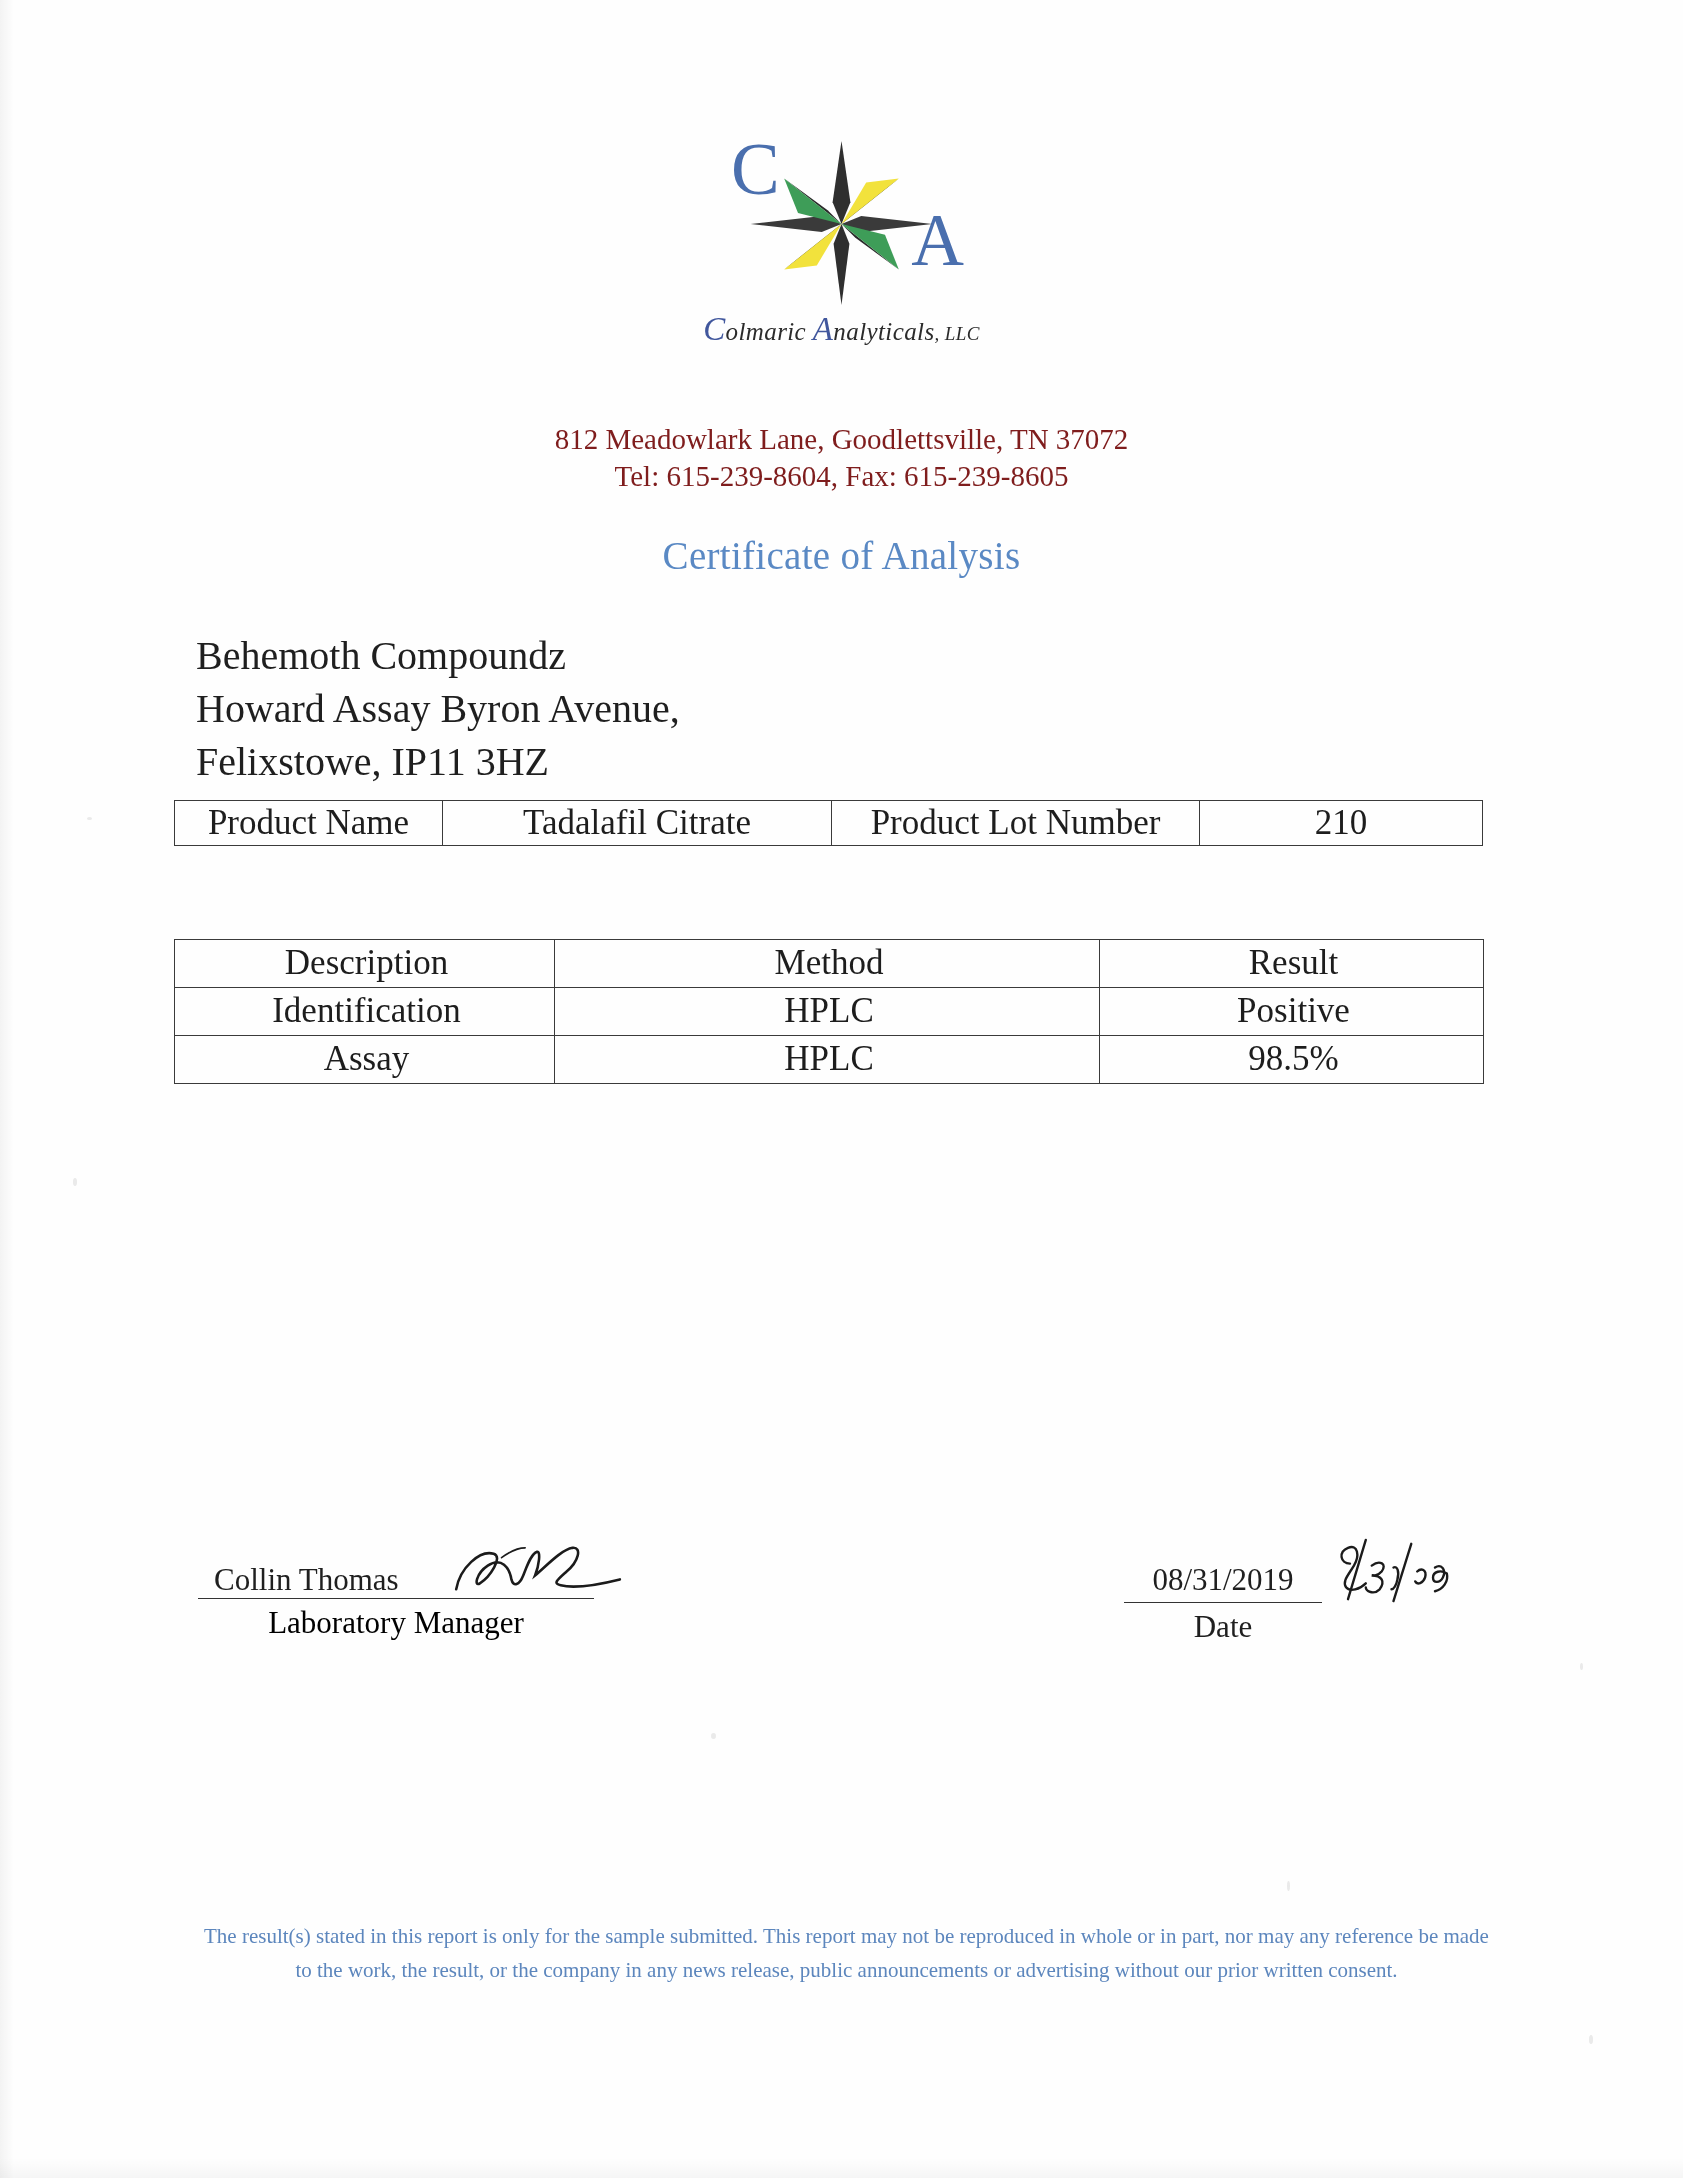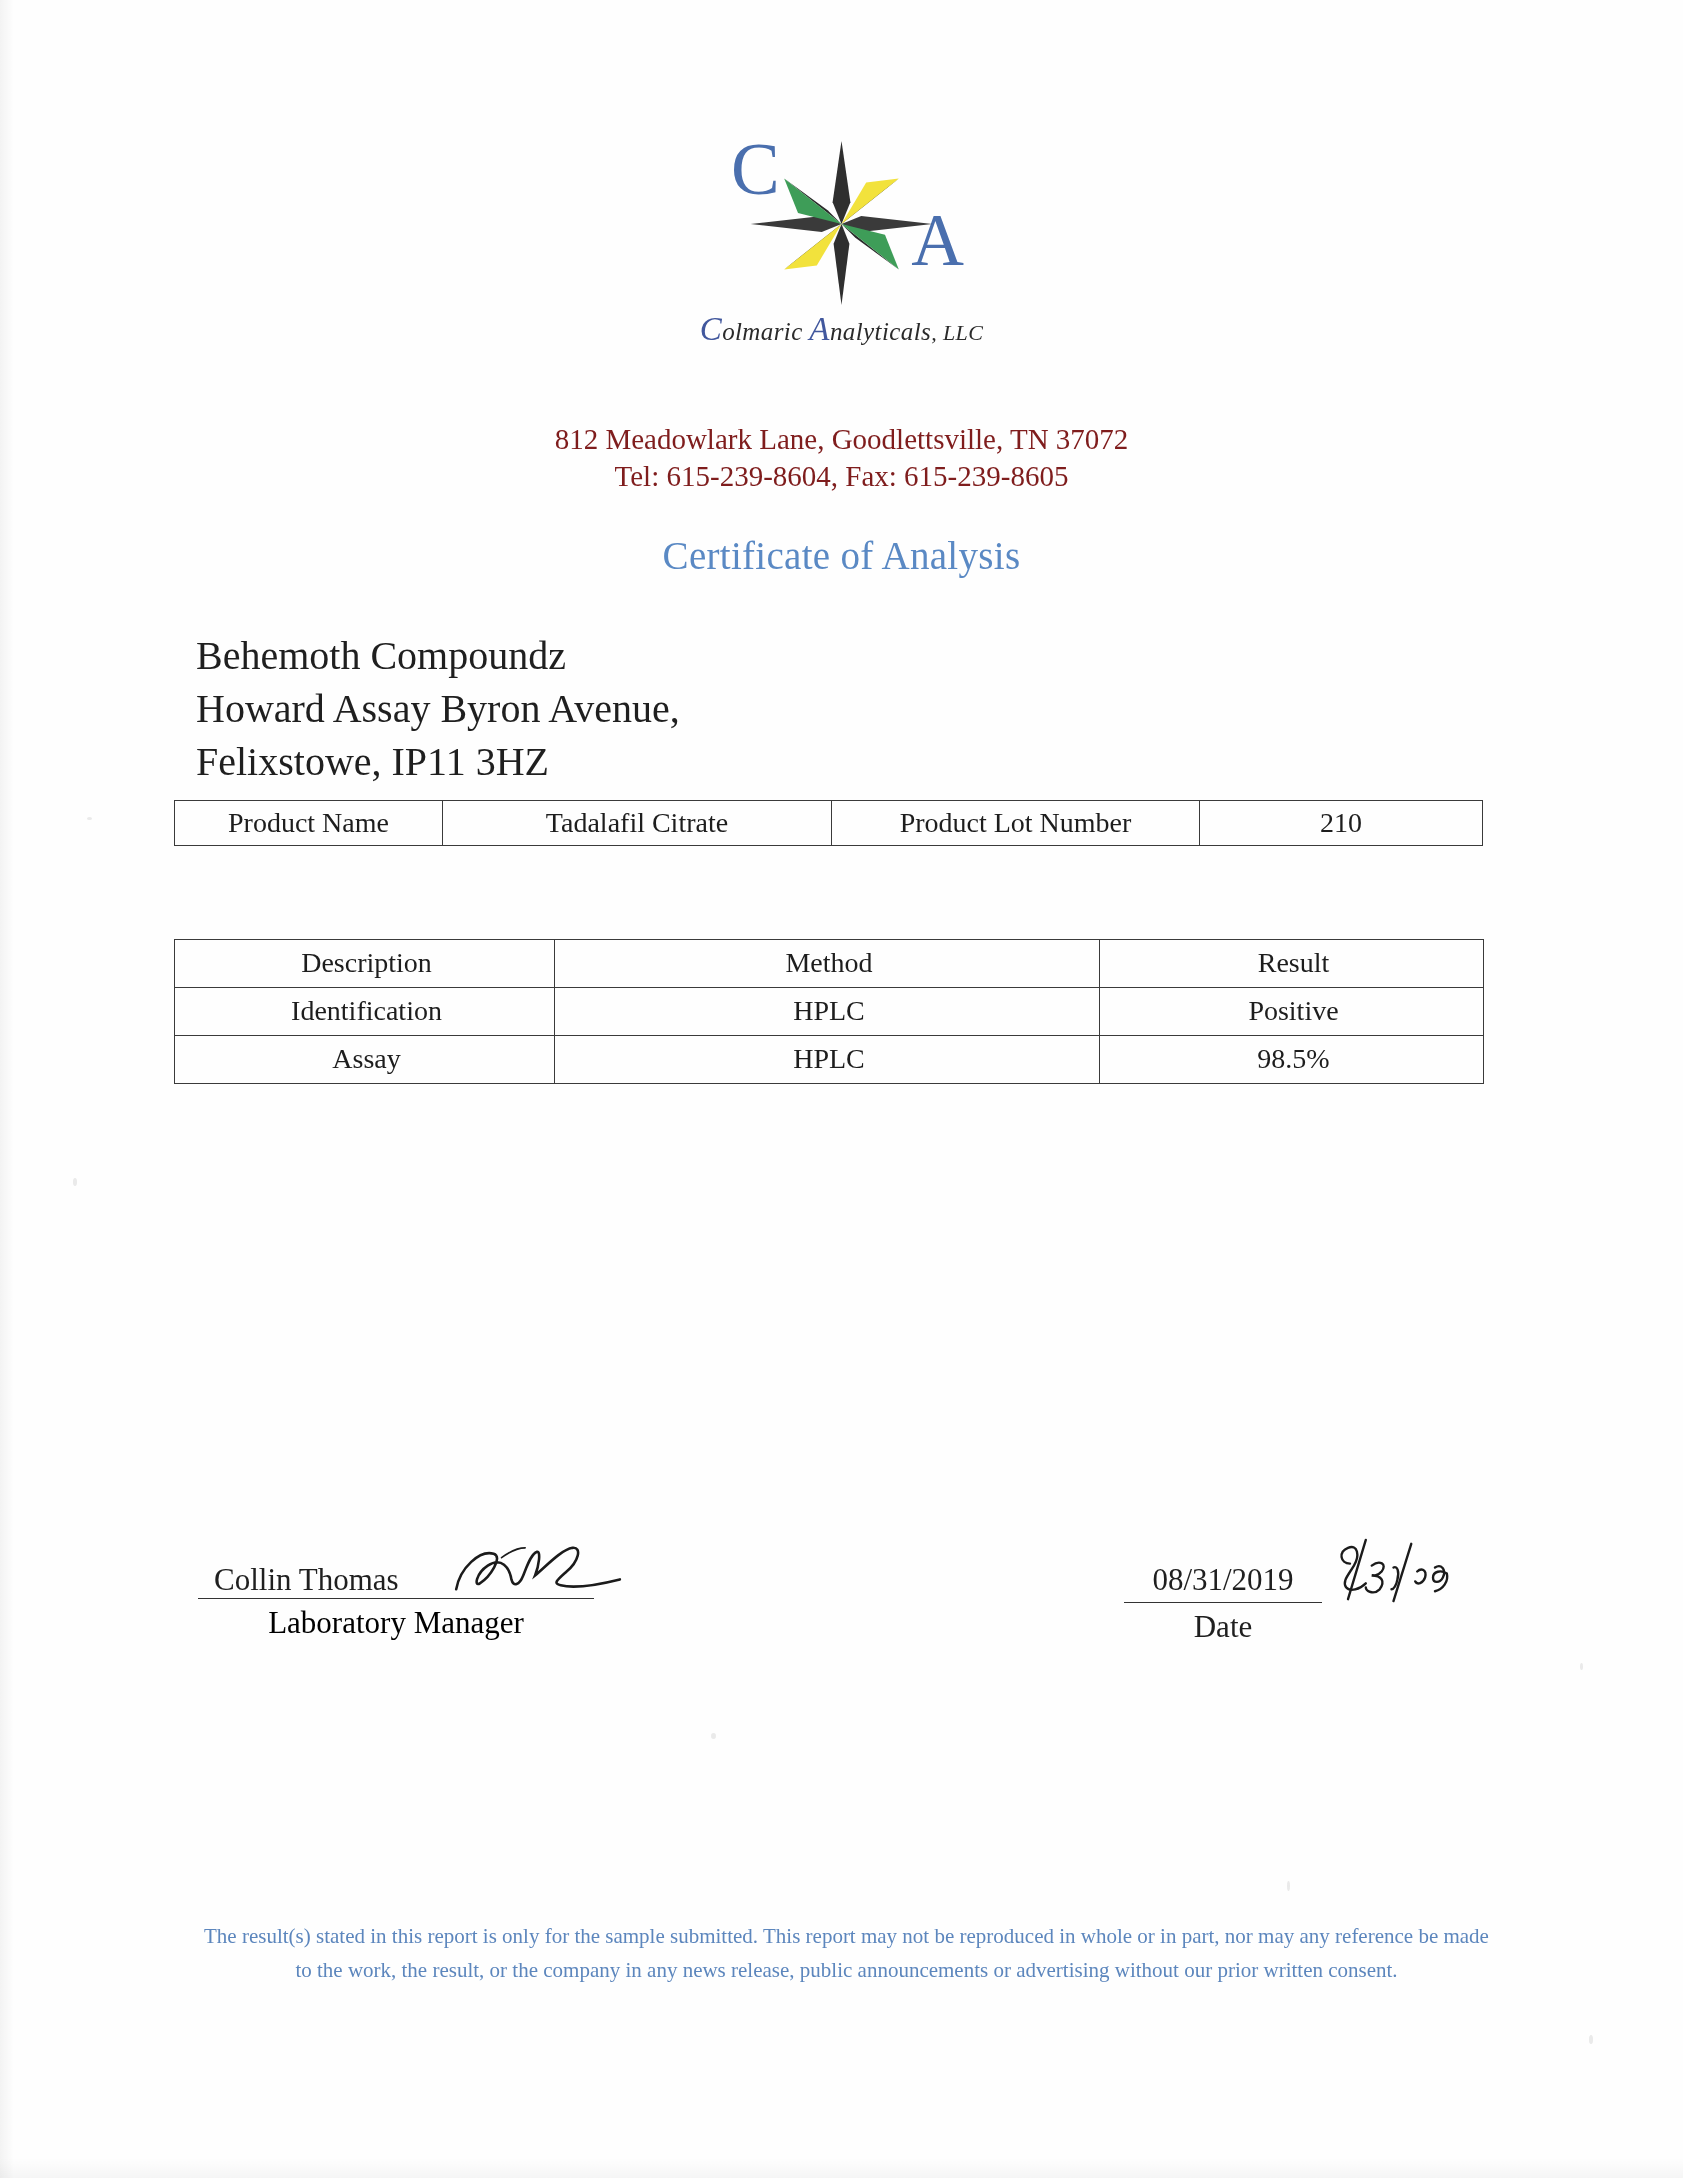--- a/index.html
+++ b/index.html
@@ -73,21 +73,21 @@
     font-style: italic;
     font-size: 25px;
     letter-spacing: 0.4px;
     color: #2b2b2b;
   }
   .company-name .cap {
     color: #41579d;
     font-size: 33px;
   }
   .company-name .small {
-    font-size: 22px;
+    font-size: 19px;
   }
 
   .addr {
     position: absolute;
     left: 0; right: 0;
     top: 421px;
     text-align: center;
     font-size: 29px;
     line-height: 1.28;
     color: #7f1d1d;
@@ -111,21 +111,21 @@
     font-size: 40px;
     line-height: 1.33;
     color: #1f1f1f;
   }
 
   
   .tbl {
     position: absolute;
     border-collapse: collapse;
     table-layout: fixed;
-    font-size: 28px;
+    font-size: 35px;
     color: #1d1d1d;
   }
   .tbl td {
     border: 1.4px solid #3a3a3a;
     text-align: center;
     vertical-align: middle;
     padding: 2px 4px;
     line-height: 1.15;
   }
 

